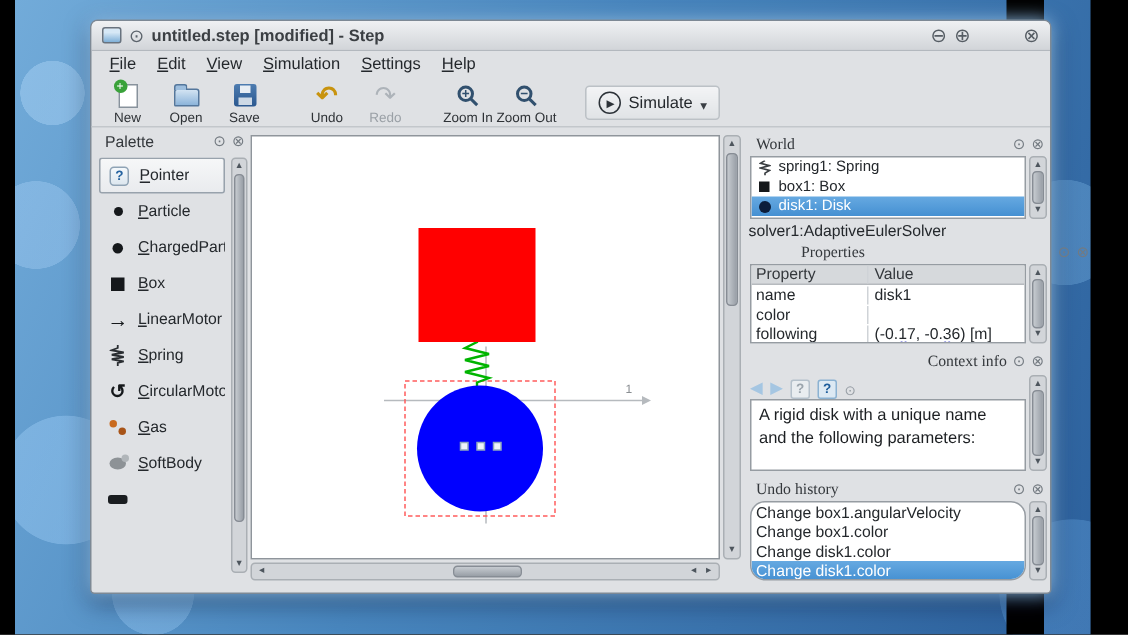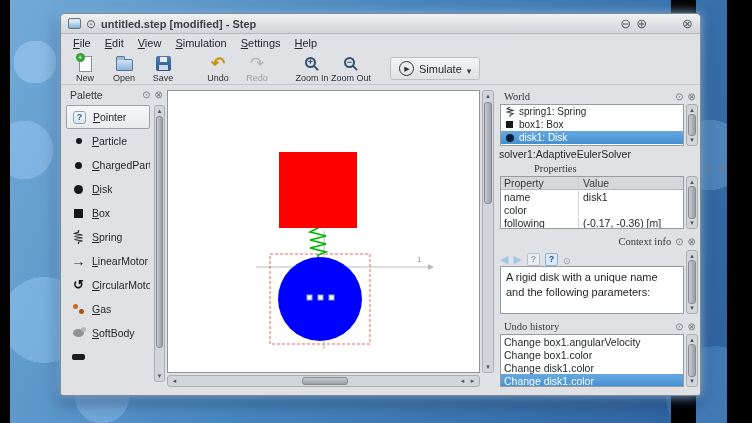--- a/index.html
+++ b/index.html
@@ -280,41 +280,35 @@
           <span class="pal-label">Particle</span>
         </div>
         <div class="pal-item">
           <span class="pal-ic">
               <span class="dot m"></span>
             </span>
           <span class="pal-label">ChargedPartic</span>
         </div>
         <div class="pal-item">
           <span class="pal-ic">
-              <span class="dot l"></span>
-            </span>
-          <span class="pal-label">Disk</span>
-        </div>
-        <div class="pal-item">
-          <span class="pal-ic">
               <span class="sq-ic"></span>
             </span>
           <span class="pal-label">Box</span>
+        </div>
+        <div class="pal-item">
+          <span class="pal-ic g-arrow-r"></span>
+          <span class="pal-label">LinearMotor</span>
         </div>
         <div class="pal-item">
           <span class="pal-ic">
             <svg width="11" height="14" viewBox="0 0 11 14">
                 <polyline points="5.5,0 5.5,2 1.5,3.5 9.5,5 1.5,6.5 9.5,8 1.5,9.5 9.5,11 5.5,12 5.5,14" fill="none" stroke="#2a2e32" stroke-width="1.2"></polyline>
               </svg>
           </span>
           <span class="pal-label">Spring</span>
-        </div>
-        <div class="pal-item">
-          <span class="pal-ic g-arrow-r"></span>
-          <span class="pal-label">LinearMotor</span>
         </div>
         <div class="pal-item">
           <span class="pal-ic g-ccw"></span>
           <span class="pal-label">CircularMotor</span>
         </div>
         <div class="pal-item">
           <span class="pal-ic">
               <span class="gas-ic"></span>
             </span>
           <span class="pal-label">Gas</span>
@@ -452,21 +446,21 @@
       <span class="arr top g-up"></span>
       <span class="thumb"></span>
       <span class="arr bot g-dn"></span>
     </div>
 
     <div class="rcol-head phead" style="top:306px;">
       <span class="ptitle">Undo history</span>
       <span class="picon g-float"></span>
       <span class="picon g-x"></span>
     </div>
-    <div class="listbox" style="top:320px; height:53px;">
+    <div class="listbox" style="top:320px; height:53px;border-radius:10px;">
       <div class="urow">Change box1.angularVelocity</div>
       <div class="urow">Change box1.color</div>
       <div class="urow">Change disk1.color</div>
       <div class="urow selected">Change disk1.color</div>
     </div>
     <div class="sb mini-sb" style="top:320px; height:53px;">
       <span class="arr top g-up"></span>
       <span class="thumb"></span>
       <span class="arr bot g-dn"></span>
     </div>

